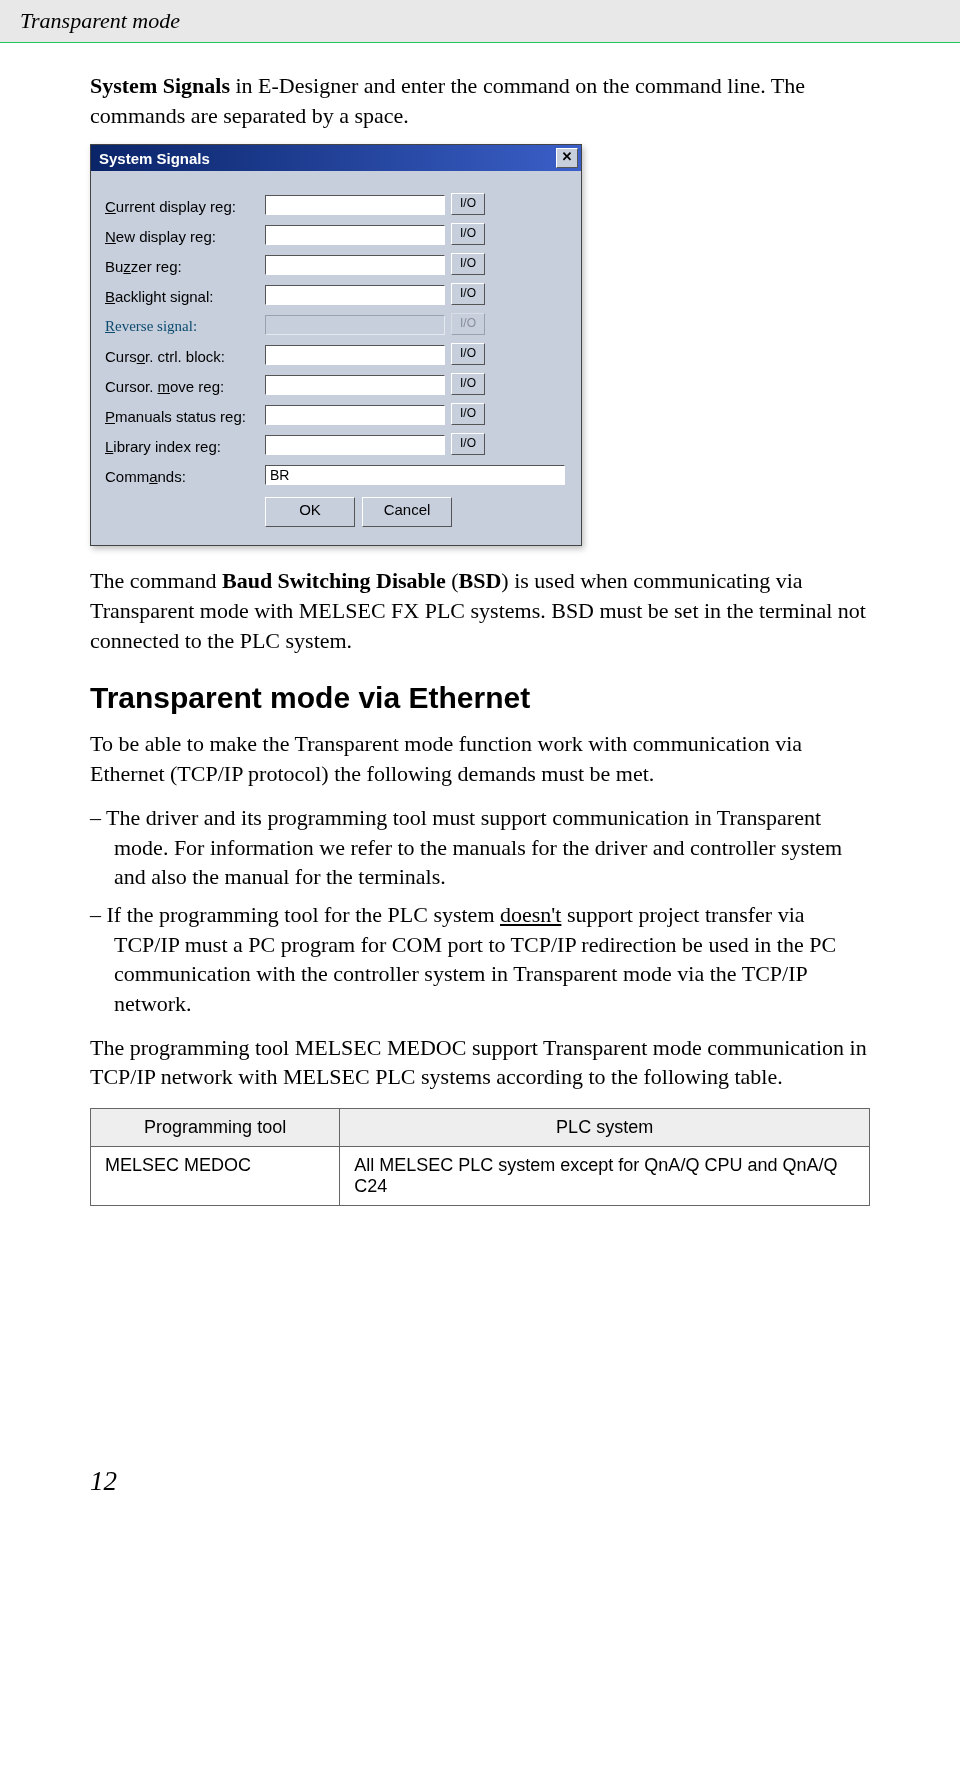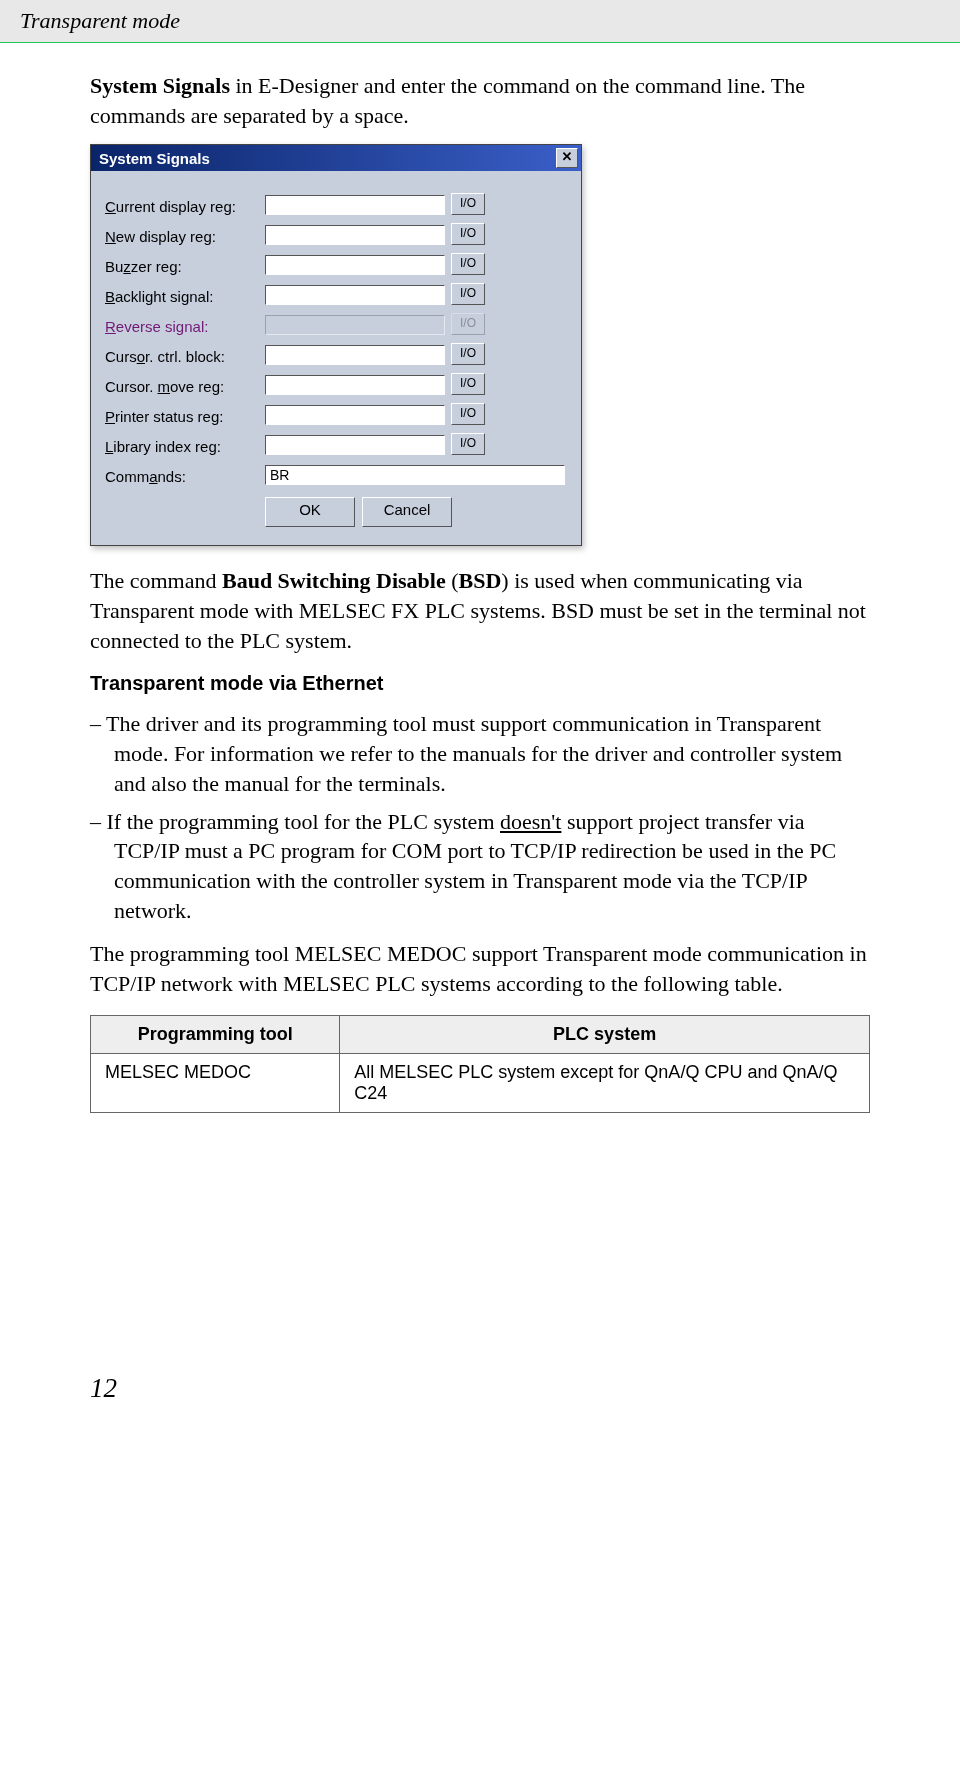--- a/index.html
+++ b/index.html
@@ -28,22 +28,22 @@
     margin-bottom: 14px;
   }
   .body-text {
     font-size: 22px;
     line-height: 1.35;
     margin: 14px 0;
   }
   .h2 {
     font-family: Arial, Helvetica, sans-serif;
     font-weight: 900;
-    font-size: 20px;
-    margin: 17px 0 14px 0;
+    font-size: 30px;
+    margin: 26px 0 14px 0;
   }
   ul.dash {
     list-style: none;
     padding: 0;
     margin: 10px 0;
   }
   ul.dash li {
     font-size: 22px;
     line-height: 1.35;
     padding-left: 24px;
@@ -93,21 +93,21 @@
   }
   .row {
     display: flex;
     align-items: flex-end;
     height: 30px;
   }
   .row .lbl {
     width: 160px;
     font-size: 15px;
   }
-  .row.disabled .lbl { color: #701a75; }
+  .row.disabled .lbl { color: #0c4a6e; font-family: Liberation Serif, serif; }
   .mn { text-decoration: underline; }
   .txtfield {
     width: 180px;
     height: 20px;
     background: #fff;
     border-top: 1px solid #555;
     border-left: 1px solid #555;
     border-right: 1px solid #fff;
     border-bottom: 1px solid #fff;
     box-sizing: border-box;
@@ -159,21 +159,21 @@
     margin-top: 16px;
   }
   table.ptable th, table.ptable td {
     border: 1px solid #666;
     padding: 8px 14px;
     text-align: left;
     vertical-align: top;
   }
   table.ptable th {
     background: #eee;
-    font-weight: bold;
+    font-weight: normal;
     text-align: center;
   }
   .pagenum {
     position: relative;
     margin-top: 260px;
     font-size: 27px;
     font-style: italic;
   }
 </style>
 </head>
@@ -231,21 +231,21 @@
         <div class="io-btn">I/O</div>
       </div>
 
       <div class="row">
         <span class="lbl"><span>Cursor. </span><span class="mn">m</span><span>ove reg:</span></span>
         <div class="txtfield"></div>
         <div class="io-btn">I/O</div>
       </div>
 
       <div class="row">
-        <span class="lbl"><span></span><span class="mn">P</span><span>rinter status reg:</span></span>
+        <span class="lbl"><span></span><span class="mn">P</span><span>manuals status reg:</span></span>
         <div class="txtfield"></div>
         <div class="io-btn">I/O</div>
       </div>
 
       <div class="row">
         <span class="lbl"><span></span><span class="mn">L</span><span>ibrary index reg:</span></span>
         <div class="txtfield"></div>
         <div class="io-btn">I/O</div>
       </div>
 
@@ -261,20 +261,21 @@
     </div>
   </div>
 
 
   <div class="body-text">
     <span>The command </span><b>Baud Switching Disable</b><span> (</span><b>BSD</b><span>) is used when communicating via Transparent mode with MELSEC FX PLC systems. BSD must be set in the terminal not connected to the PLC system.</span>
   </div>
 
   <div class="h2">Transparent mode via Ethernet</div>
 
+  <div class="body-text">To be able to make the Transparent mode function work with communication via Ethernet (TCP/IP protocol) the following demands must be met.</div>
 
   <ul class="dash">
     <li>The driver and its programming tool must support communication in Transparent mode. For information we refer to the manuals for the driver and controller system and also the manual for the terminals.</li>
     <li>
       <span>If the programming tool for the PLC system </span><span class="underline">doesn't</span><span> support project transfer via TCP/IP must a PC program for COM port to TCP/IP redirection be used in the PC communication with the controller system in Transparent mode via the TCP/IP network.</span>
     </li>
   </ul>
 
   <div class="body-text">The programming tool MELSEC MEDOC support Transparent mode communication in TCP/IP network with MELSEC PLC systems according to the following table.</div>
 

